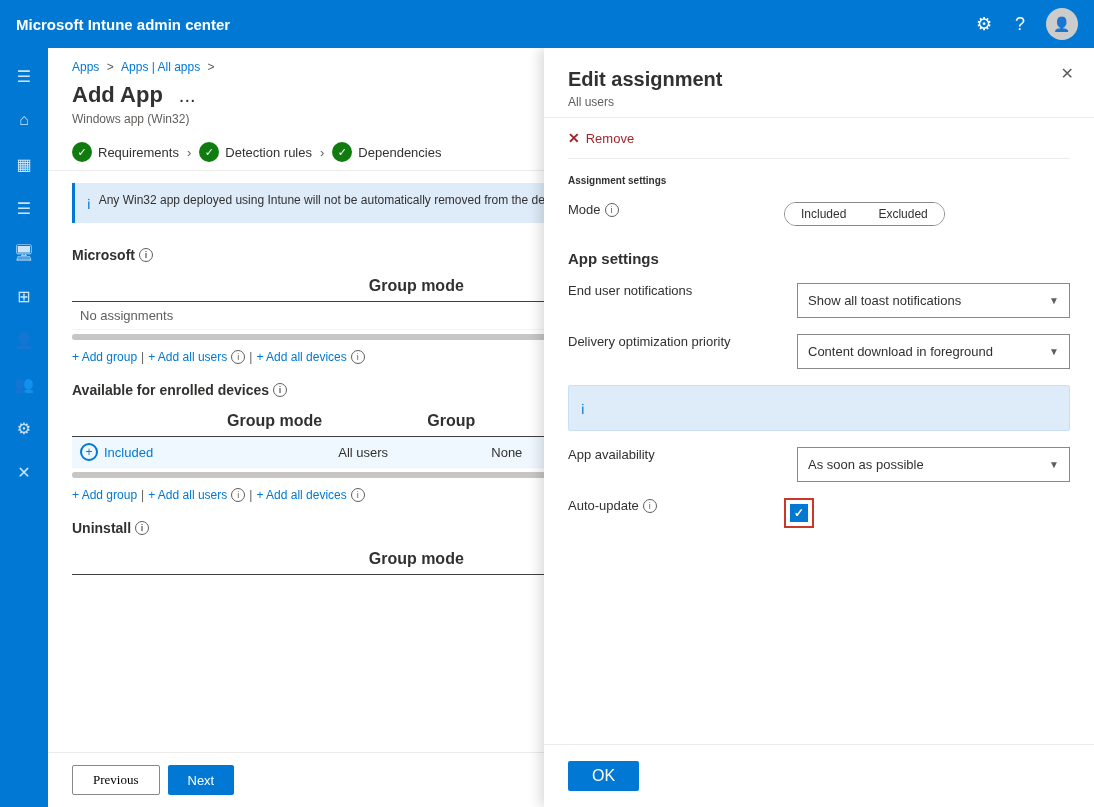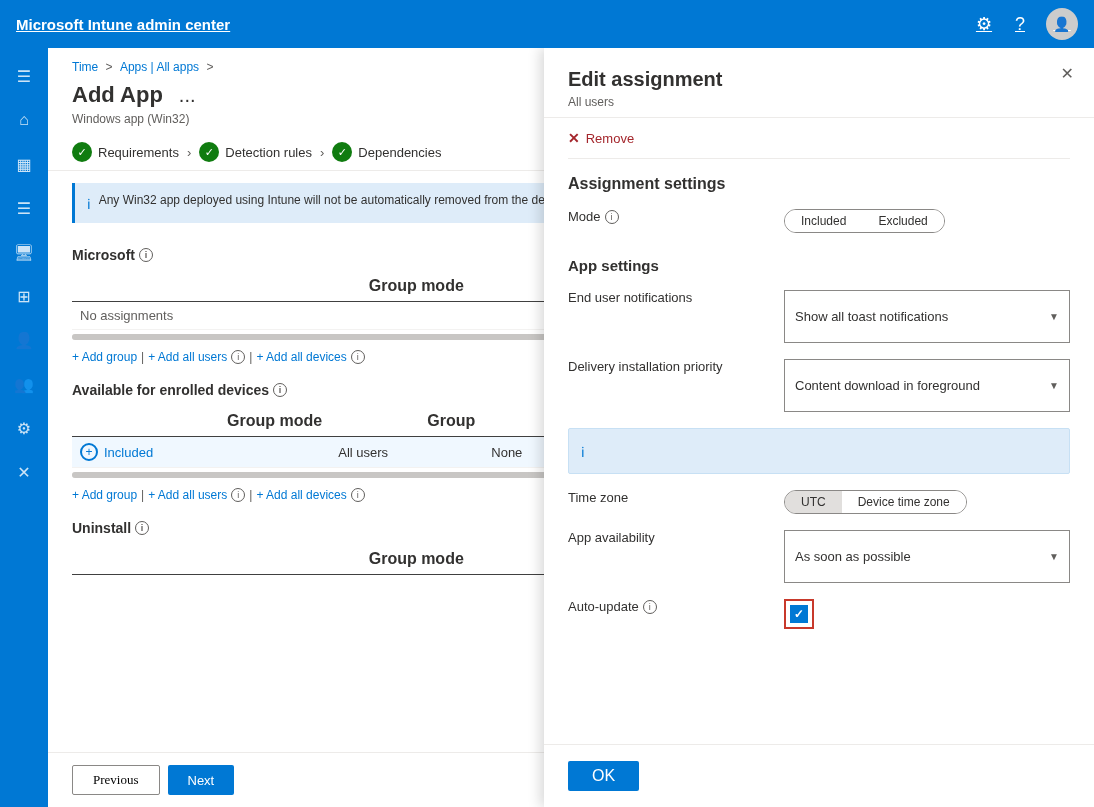--- a/index.html
+++ b/index.html
@@ -7,21 +7,20 @@
 
     
     .topbar {
       background: #0078d4;
       color: white;
       height: 48px;
       display: flex;
       align-items: center;
       padding: 16px 16px;
       gap: 12px;
-      text-decoration: underline;
     }
     .topbar-title { font-size: 15px; font-weight: 600; flex: 1; }
     .topbar-icons { display: flex; gap: 16px; align-items: center; }
     .topbar-icon { width: 20px; height: 20px; color: white; cursor: pointer; display: flex; align-items: center; justify-content: center; font-size: 18px; }
     .topbar-avatar { width: 32px; height: 32px; border-radius: 50%; background: #ccc; display: flex; align-items: center; justify-content: center; font-size: 14px; color: #333; }
 
     
     .layout { display: flex; height: calc(807px - 48px); }
 
     
@@ -176,21 +175,21 @@
     .panel-body { flex: 1; overflow-y: auto; padding: 0 24px; }
 
     .remove-btn {
       display: flex; align-items: center; gap: 6px;
       color: #a4262c; cursor: pointer; font-size: 13px;
       padding: 12px 0;
       border-bottom: 1px solid #edebe9;
     }
     .remove-x { font-weight: 700; font-size: 14px; }
 
-    .assignment-settings-title { font-size: 16px; font-weight: 600; padding: 16px 0 8px; }
+    .assignment-settings-title { font-size: 10px; font-weight: 600; padding: 16px 0 8px; }
     .app-settings-title { font-size: 15px; font-weight: 600; padding: 16px 0 8px; }
 
     .field-row {
       display: flex; align-items: flex-start;
       padding: 8px 0;
       gap: 16px;
     }
     .field-label { width: 200px; flex-shrink: 0; font-size: 13px; color: #323130; display: flex; align-items: center; gap: 4px; }
 
     
@@ -213,25 +212,26 @@
       color: #323130;
     }
     .toggle-btn.included-active {
       
     }
 
     
     .dropdown-select {
       flex: 1;
       border: 1px solid #8a8886;
-      padding: 18px 10px;
+      padding: 9px 10px;
       display: flex; align-items: center; justify-content: space-between;
       cursor: pointer;
       background: white;
       font-size: 13px;
+      margin-left: 13px;
     }
     .dropdown-arrow { font-size: 10px; color: #605e5c; }
 
     
     .info-box {
       background: #deecf9;
       border: 1px solid #c7e0f4;
       padding: 12px;
       display: flex;
       gap: 8px;
@@ -302,21 +302,21 @@
     <div class="sidebar-item">⊞</div>
     <div class="sidebar-item">👤</div>
     <div class="sidebar-item">👥</div>
     <div class="sidebar-item">⚙</div>
     <div class="sidebar-item">✕</div>
   </div>
 
   <div class="main-content">
 
     <div class="breadcrumb">
-      <a style="color:#0078d4; text-decoration:none;">Time</a>
+      <a style="color:#0078d4; text-decoration:none;">Apps</a>
       <span> &gt; </span>
       <a style="color:#0078d4; text-decoration:none;">Apps | All apps</a>
       <span> &gt; </span>
     </div>
 
     <div class="page-header">
       <span class="page-title">Add App</span>
       <span class="ellipsis-btn">...</span>
     </div>
     <div class="page-subtitle">Windows app (Win32)</div>
@@ -472,38 +472,31 @@
 
         <div class="field-row">
           <div class="field-label">End user notifications</div>
           <div class="dropdown-select">
             <span>Show all toast notifications</span>
             <span class="dropdown-arrow">▼</span>
           </div>
         </div>
 
         <div class="field-row">
-          <div class="field-label">Delivery installation priority</div>
+          <div class="field-label">Delivery optimization priority</div>
           <div class="dropdown-select">
             <span>Content download in foreground</span>
             <span class="dropdown-arrow">▼</span>
           </div>
         </div>
 
         <div class="info-box">
           <span class="info-icon">ℹ</span>
         </div>
 
-        <div class="field-row">
-          <div class="field-label">Time zone</div>
-          <div class="utc-toggle">
-            <button class="utc-btn active">UTC</button>
-            <button class="utc-btn">Device time zone</button>
-          </div>
-        </div>
 
         <div class="field-row">
           <div class="field-label">App availability</div>
           <div class="dropdown-select">
             <span>As soon as possible</span>
             <span class="dropdown-arrow">▼</span>
           </div>
         </div>
 
         <div class="field-row">

